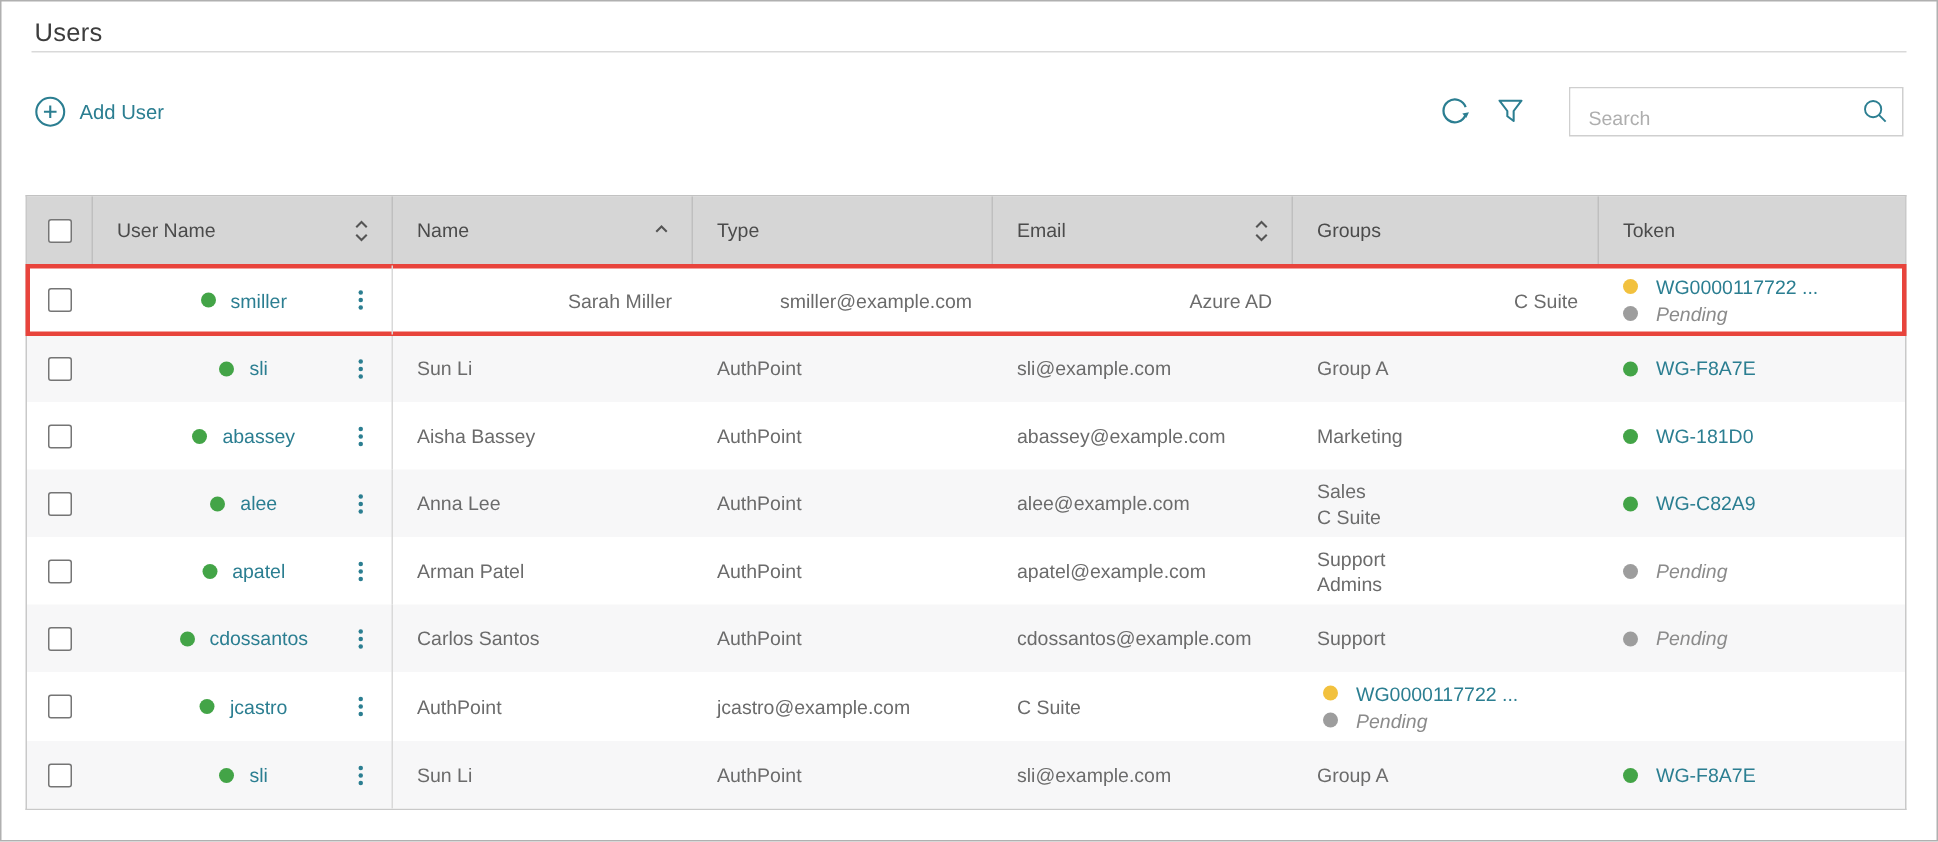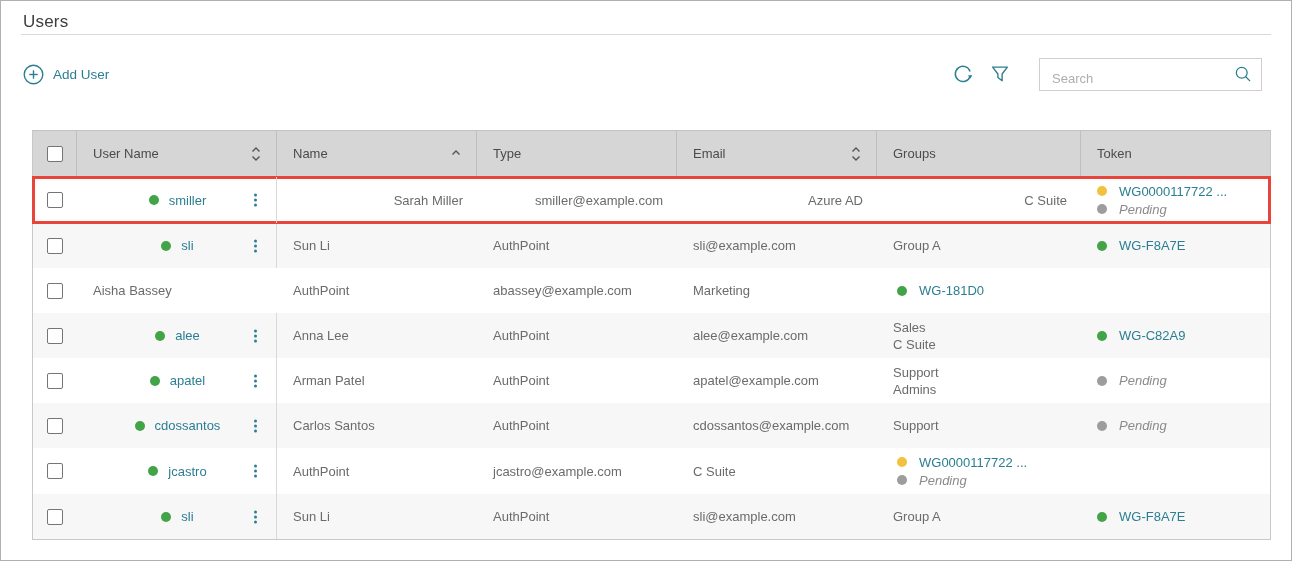--- a/index.html
+++ b/index.html
@@ -19,21 +19,21 @@
     font-weight: 400;
     color: #3d3d3d;
     padding: 9px 22px 0 22px;
     line-height: 23px;
     letter-spacing: .2px;
   }
   .title-divider { border-bottom: 1px solid #d9d9d9; margin: 1px 20px 0 20px; }
 
   
   .toolbar {
-    margin: 22px 29px 0 20px;
+    margin: 22px 22px 0 20px;
     height: 34px;
     display: flex;
     justify-content: space-between;
     align-items: center;
   }
   .add-user {
     display: flex; align-items: center; gap: 9px;
     background: none; border: none; cursor: pointer;
     color: var(--teal); font-size: 13.5px; font-family: inherit;
     padding-left: 2px;
@@ -50,21 +50,21 @@
     padding: 8px 34px 0 12px; font-size: 13px; font-family: inherit; color: #555;
   }
   .search-box input::placeholder { color: #aeaeae; }
   .search-box .search-glyph {
     position: absolute; right: 8px; top: 50%; transform: translateY(-50%);
     display: inline-flex; cursor: pointer;
   }
 
   
   .table {
-    margin: 39px 20px 0 31px;
+    margin: 39px 20px 0 16px;
     border: 1px solid #c9c9c9;
     border-top: 1px solid #c2c2c2;
   }
   .thead { display: flex; background: var(--header-bg); height: 46px; border-bottom: 1px solid #bdbdbd; }
   .th {
     display: flex; align-items: center; position: relative;
     font-size: 13px; color: #4b4b4b; padding-left: 16px;
     border-right: 1px solid #bfbfbf;
   }
   .th:last-child { border-right: none; }
@@ -249,20 +249,29 @@
             <span class="token-line">
               <span class="dot" style="background: rgb(67, 164, 71);"></span>
               <a class="token-link">WG-F8A7E</a>
             </span>
           </div>
   </div>
         <div class="tr">
     <div class="td col-check">
       <span class="checkbox"></span>
     </div>
+    <div class="td col-user">
+      <span class="dot status-dot"></span>
+      <a class="user-link">abassey</a>
+      <span class="kebab">
+              <i></i>
+              <i></i>
+              <i></i>
+            </span>
+    </div>
     <div class="td col-name">Aisha Bassey</div>
     <div class="td col-type">AuthPoint</div>
     <div class="td col-email">abassey@example.com</div>
     <div class="td col-groups">
             <span class="group-line">Marketing</span>
           </div>
     <div class="td col-token">
             <span class="token-line">
               <span class="dot" style="background: rgb(67, 164, 71);"></span>
               <a class="token-link">WG-181D0</a>

